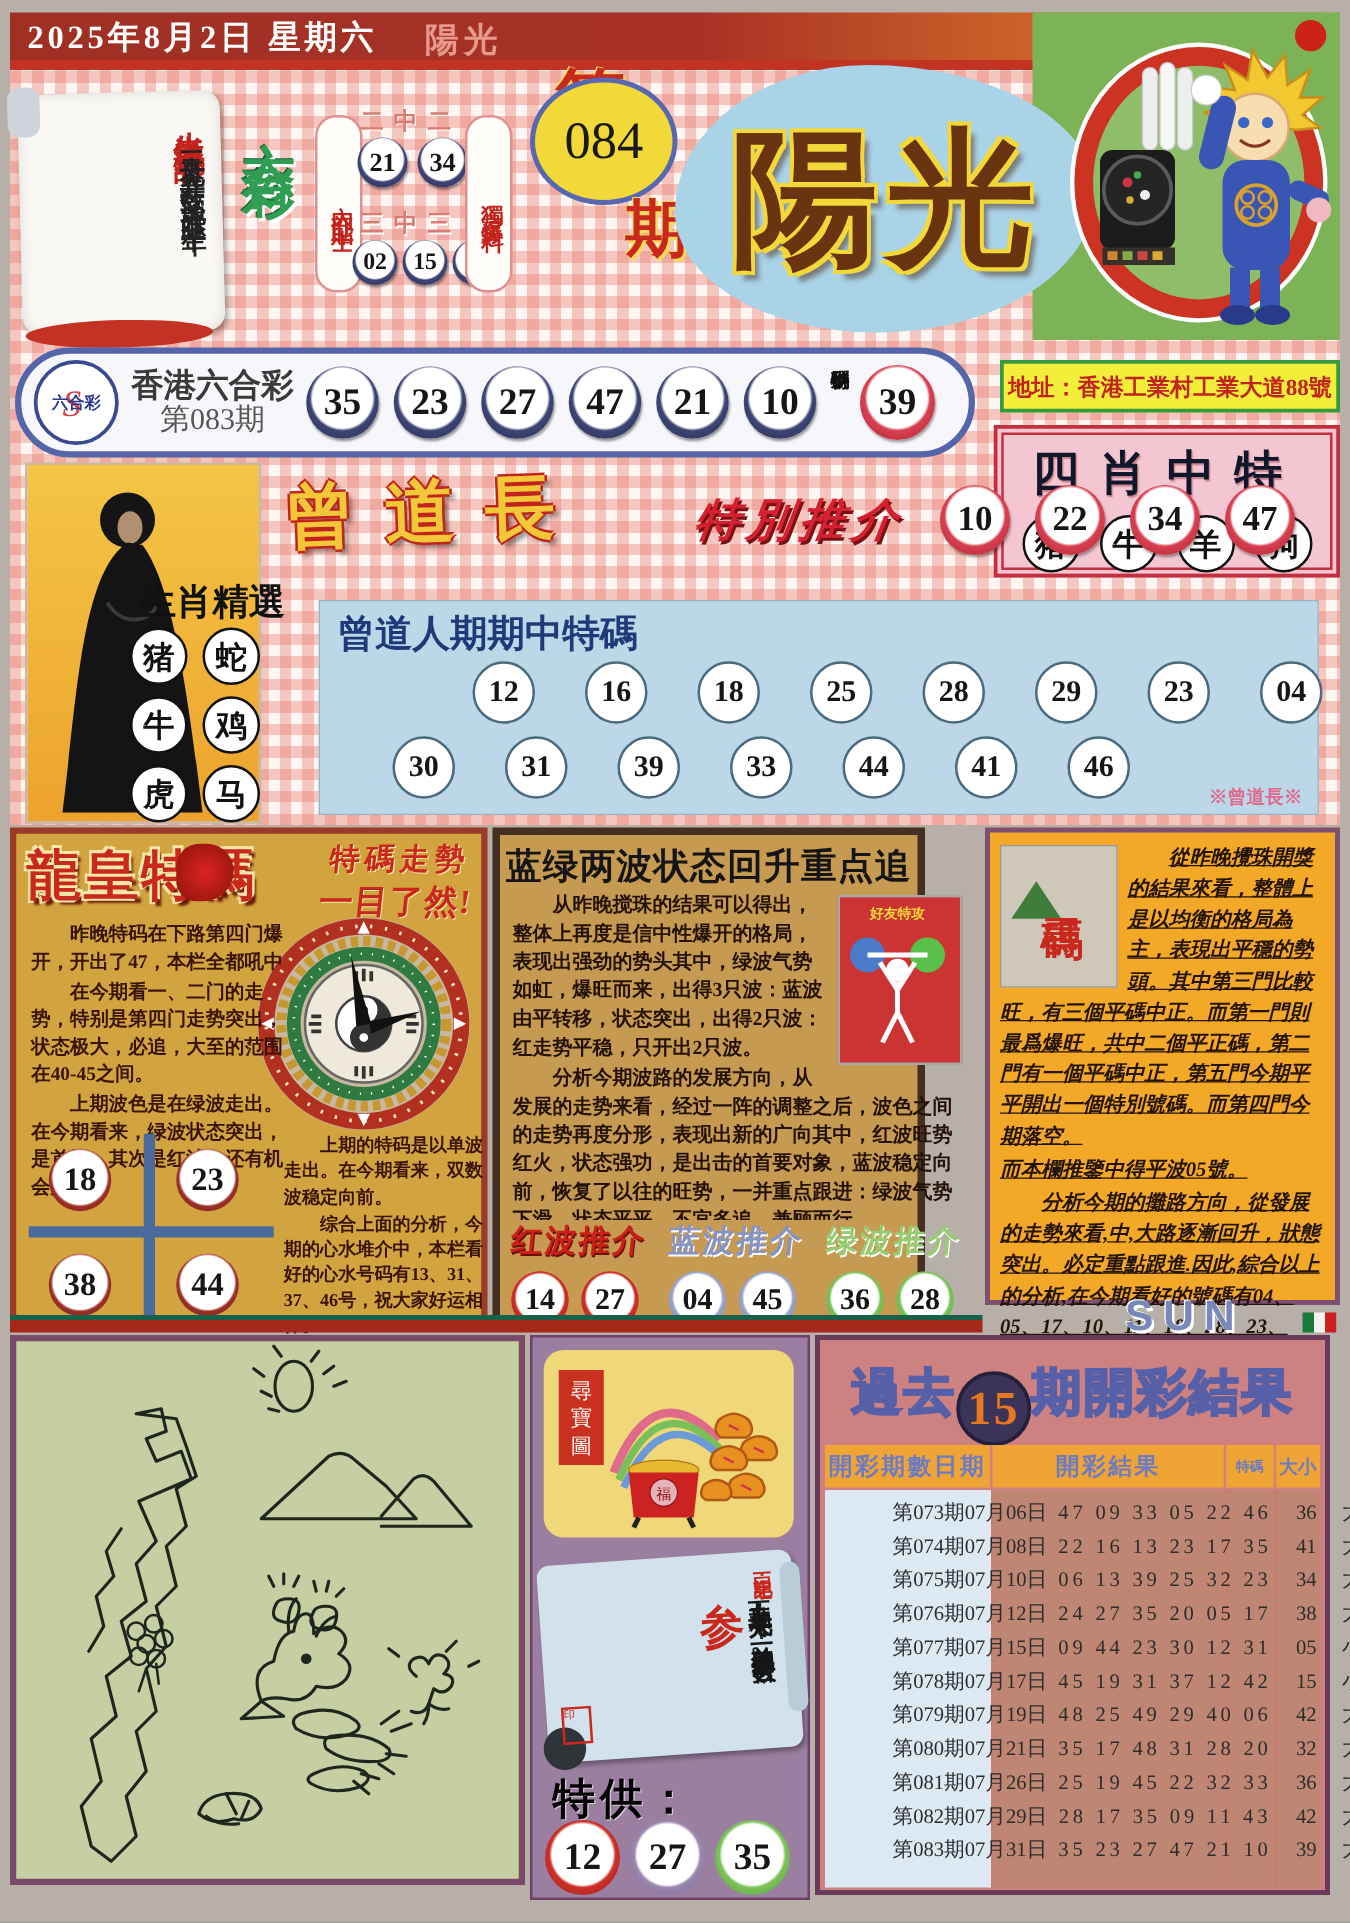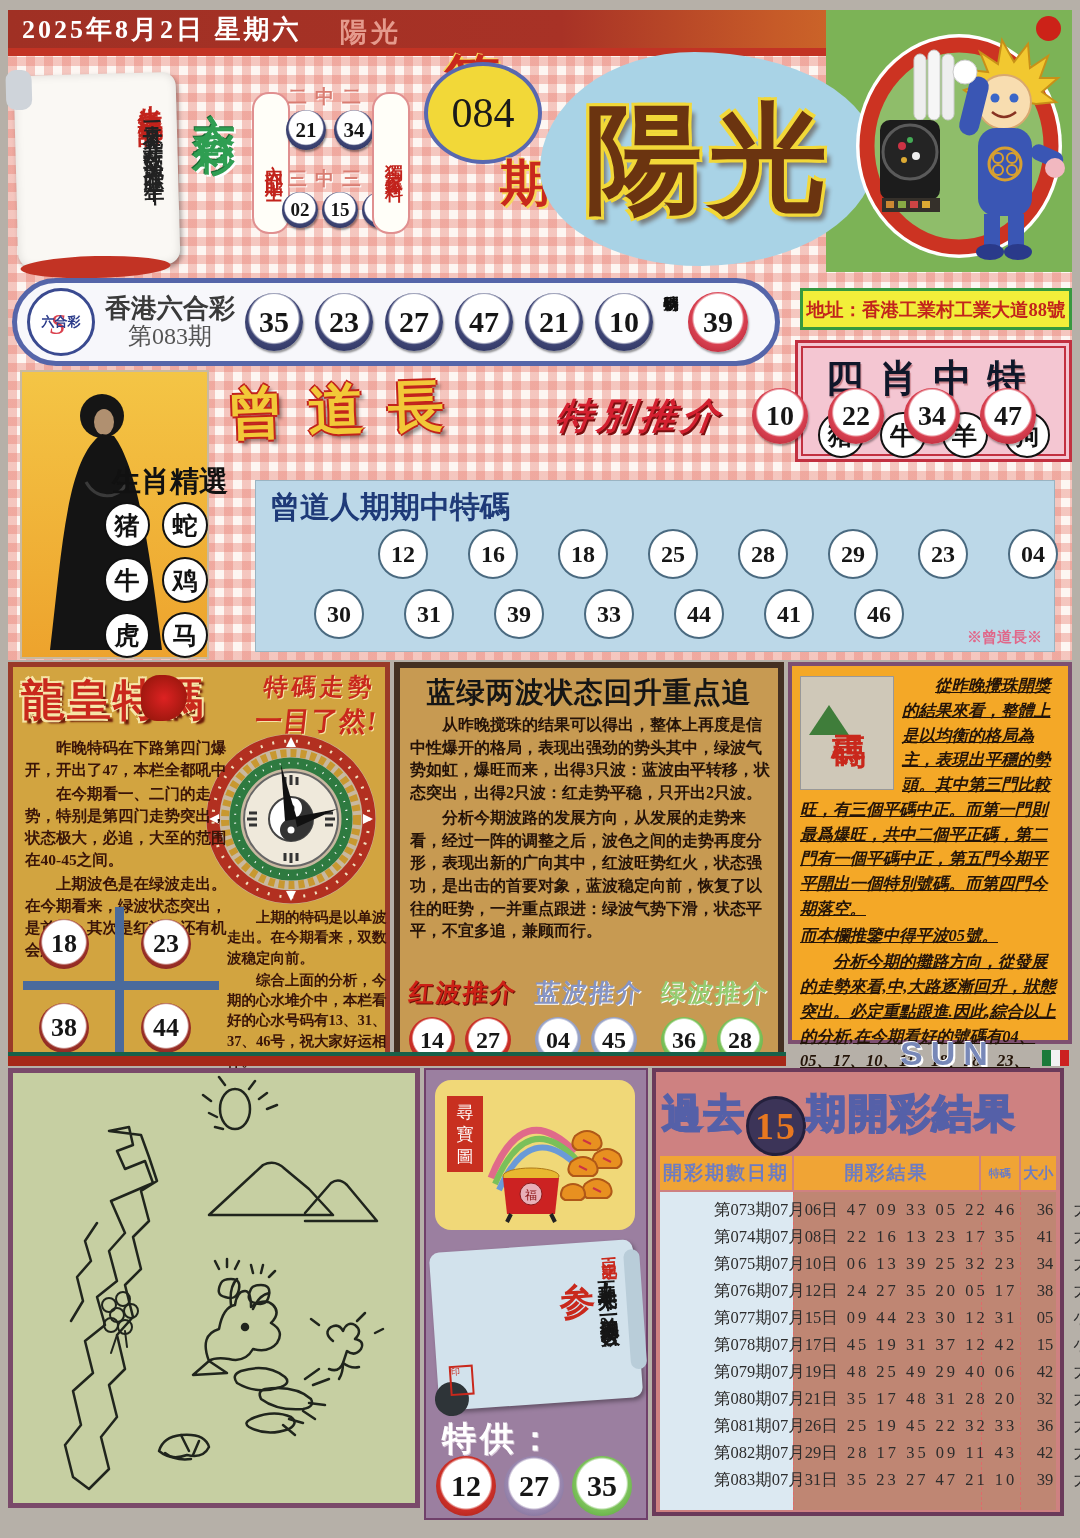--- a/index.html
+++ b/index.html
@@ -105,21 +105,21 @@
   .d-text{position:absolute;left:12px;top:70px;width:206px;font-size:15.5px;line-height:1.42;color:#3a1408;font-weight:bold;}
   .d-text p,.d-text2 p,.w-body p,.sun-text p{margin:0 0 2px 0;}
   .ind{text-indent:2em;}
   .compass{position:absolute;right:6px;top:64px;}
   .d-balls{position:absolute;left:10px;top:238px;width:200px;height:158px;}
   .d-cross-v{position:absolute;left:92px;top:2px;width:9px;height:152px;background:#4a6a9c;}
   .d-cross-h{position:absolute;left:0px;top:76px;width:196px;height:9px;background:#4a6a9c;}
   .d-balls .ball{position:absolute;}
   .d-text2{position:absolute;left:214px;top:240px;width:162px;font-size:14.5px;line-height:1.4;color:#3a1408;font-weight:bold;}
 
-  .wave{left:394px;top:662px;width:390px;height:402px;background:#c79a52;border:6px solid #443022;box-sizing:border-box;}
+  .wave{left:394px;top:662px;width:346px;height:402px;background:#c79a52;border:6px solid #443022;box-sizing:border-box;}
   .w-title{margin:6px 4px 2px;text-align:center;font-size:28.5px;font-weight:bold;color:#151515;letter-spacing:1px;}
   .w-body{position:absolute;left:10px;top:46px;width:360px;height:262px;font-size:16px;line-height:1.42;color:#241208;font-weight:bold;overflow:hidden;}
   .w-poster{float:right;width:96px;height:132px;margin:2px 0 6px 8px;background:#cc3433;border:2px solid #a8a8a8;position:relative;}
   .w-rec{position:absolute;left:0;top:308px;width:378px;display:flex;justify-content:space-around;}
   .w-col{text-align:center;}
   .w-lab{font-size:25px;font-weight:bold;letter-spacing:2px;transform:skewX(-6deg);font-family:"Liberation Sans",sans-serif;}
   .lab-red{color:#cc2016;text-shadow:1px 1px 0 #6a1008;}
   .lab-blue{color:#8694c4;text-shadow:1px 1px 0 #fff;}
   .lab-grn{color:#96cc72;text-shadow:1px 1px 0 #fff;}
   .w-col .bb{display:flex;gap:10px;margin-top:8px;}
@@ -140,26 +140,26 @@
   .tbox{position:absolute;left:9px;top:10px;width:200px;height:150px;background:#f0d878;border-radius:16px;}
   .tscroll{position:absolute;left:8px;top:176px;width:204px;height:158px;background:#d2e2ec;border-radius:10px;transform:rotate(-4deg);
     box-shadow:2px 3px 4px rgba(0,0,0,.35);}
   .tscroll:before{content:"";position:absolute;left:-4px;bottom:-6px;width:34px;height:34px;border-radius:50%;background:#2e3438;}
   .tscroll:after{content:"";position:absolute;right:-6px;top:10px;width:16px;height:120px;border-radius:8px;background:#b9cdd9;}
   .ts-text{position:absolute;right:16px;top:10px;height:140px;writing-mode:vertical-rl;text-orientation:upright;display:flex;}
   .ts-motto{color:#c9281c;font-size:15px;font-weight:bold;margin-left:6px;}
   .ts-motto .big{font-size:36px;display:block;}
   .ts-black{color:#161616;font-size:19px;font-weight:bold;letter-spacing:2px;margin-left:6px;}
   .ts-seal{position:absolute;left:12px;bottom:14px;width:20px;height:26px;border:2px solid #c9281c;color:#c9281c;font-size:9px;line-height:1.1;overflow:hidden;}
-  .supply{position:absolute;left:16px;top:346px;font-size:34px;font-weight:bold;color:#ffffff;letter-spacing:4px;font-family:"Liberation Sans",sans-serif;text-shadow:1px 1px 0 #d8c8d8;}
+  .supply{position:absolute;left:16px;top:346px;font-size:34px;font-weight:bold;color:#000000;letter-spacing:4px;font-family:"Liberation Sans",sans-serif;text-shadow:1px 1px 0 #d8c8d8;}
   .supballs{position:absolute;left:10px;top:386px;display:flex;gap:8px;}
 
   
   .hist{left:652px;top:1068px;width:412px;height:448px;background:#ce8181;border:4px solid #6a3a5a;box-sizing:border-box;}
-  .h-title{margin:14px 6px 0;font-size:40px;font-weight:bold;color:#c88;
+  .h-title{margin:14px 6px 0;text-align:center;font-size:40px;font-weight:bold;color:#c88;
     -webkit-text-stroke:2px #5560a8;text-shadow:1px 1px 0 #5560a8;letter-spacing:2px;white-space:nowrap;}
   .h-15{display:inline-flex;width:54px;height:54px;border-radius:50%;background:#3c3458;border:3px solid #24203c;
     align-items:center;justify-content:center;color:#e87820;-webkit-text-stroke:0;text-shadow:none;font-size:38px;vertical-align:-12px;}
   .h-head{position:absolute;left:4px;top:84px;width:396px;height:34px;background:#f0a435;display:flex;
     font-family:"Liberation Sans",sans-serif;font-weight:bold;color:#6d7cc2;}
   .h-head div{display:flex;align-items:center;justify-content:center;}
   .hc1{width:134px;} .hc2{width:188px;border-left:2px solid #cf8181;} .hc3{width:38px;border-left:2px solid #cf8181;font-size:11px;font-family:Liberation Mono, monospace;} .hc4{width:36px;border-left:2px solid #cf8181;font-size:15px;}
   .h-head .hc1,.h-head .hc2{font-size:19px;letter-spacing:2px;}
   .h-bodybg{position:absolute;left:4px;top:120px;width:396px;height:318px;display:flex;}
   .h-bodybg .c1{width:134px;background:#dce9f2;}
@@ -417,20 +417,31 @@
     </div>
     <div class="d-text2">
       <p class="ind">上期的特码是以单波走出。在今期看来，双数波稳定向前。</p>
       <p class="ind">综合上面的分析，今期的心水堆介中，本栏看好的心水号码有13、31、37、46号，祝大家好运相伴。</p>
     </div>
   </div>
 
   <div class="abs wave">
     <div class="w-title">蓝绿两波状态回升重点追</div>
     <div class="w-body">
+      <div class="w-poster">
+        <svg width="92" height="128" viewBox="0 0 92 128">
+          <rect x="0" y="0" width="92" height="128" fill="#cc3433"></rect>
+          <text x="46" y="16" font-size="11" fill="#f2d838" text-anchor="middle">好友特攻</text>
+          <circle cx="22" cy="46" r="14" fill="#4a7ac8"></circle>
+          <circle cx="70" cy="46" r="14" fill="#5ac04a"></circle>
+          <path d="M22,46 L70,46" stroke="#ffffff" stroke-width="4"></path>
+          <circle cx="46" cy="58" r="9" fill="#ffffff"></circle>
+          <path d="M46,67 L46,92 M46,74 L32,52 M46,74 L60,52 M46,92 L34,116 M46,92 L58,116" stroke="#ffffff" stroke-width="4" fill="none"></path>
+        </svg>
+      </div>
       <p class="ind">从昨晚搅珠的结果可以得出，整体上再度是信中性爆开的格局，表现出强劲的势头其中，绿波气势如虹，爆旺而来，出得3只波：蓝波由平转移，状态突出，出得2只波：红走势平稳，只开出2只波。</p>
       <p class="ind">分析今期波路的发展方向，从发展的走势来看，经过一阵的调整之后，波色之间的走势再度分形，表现出新的广向其中，红波旺势红火，状态强功，是出击的首要对象，蓝波稳定向前，恢复了以往的旺势，一并重点跟进：绿波气势下滑，状态平平，不宜多追，兼顾而行。</p>
 
     </div>
     <div class="w-rec">
       <div class="w-col">
         <div class="w-lab lab-red">红波推介</div>
         <div class="bb">
             <span class="ball b-wred s46">14</span>
             <span class="ball b-wred s46">27</span>

